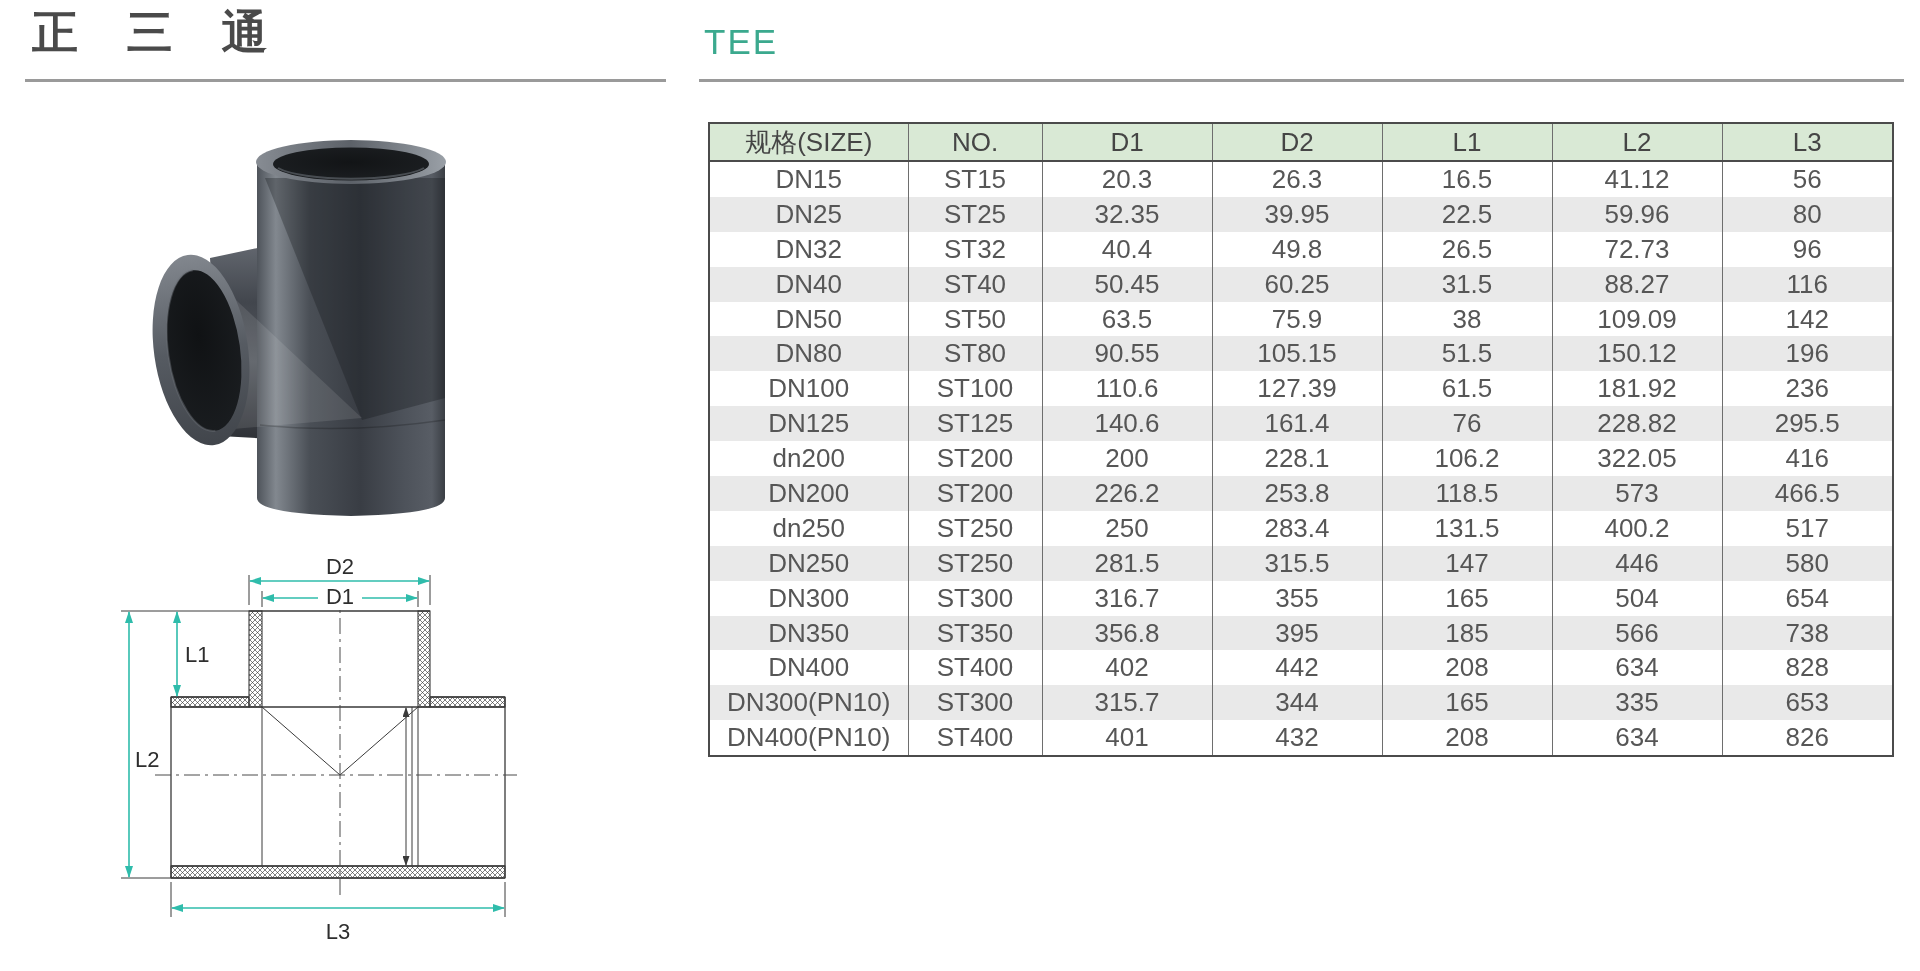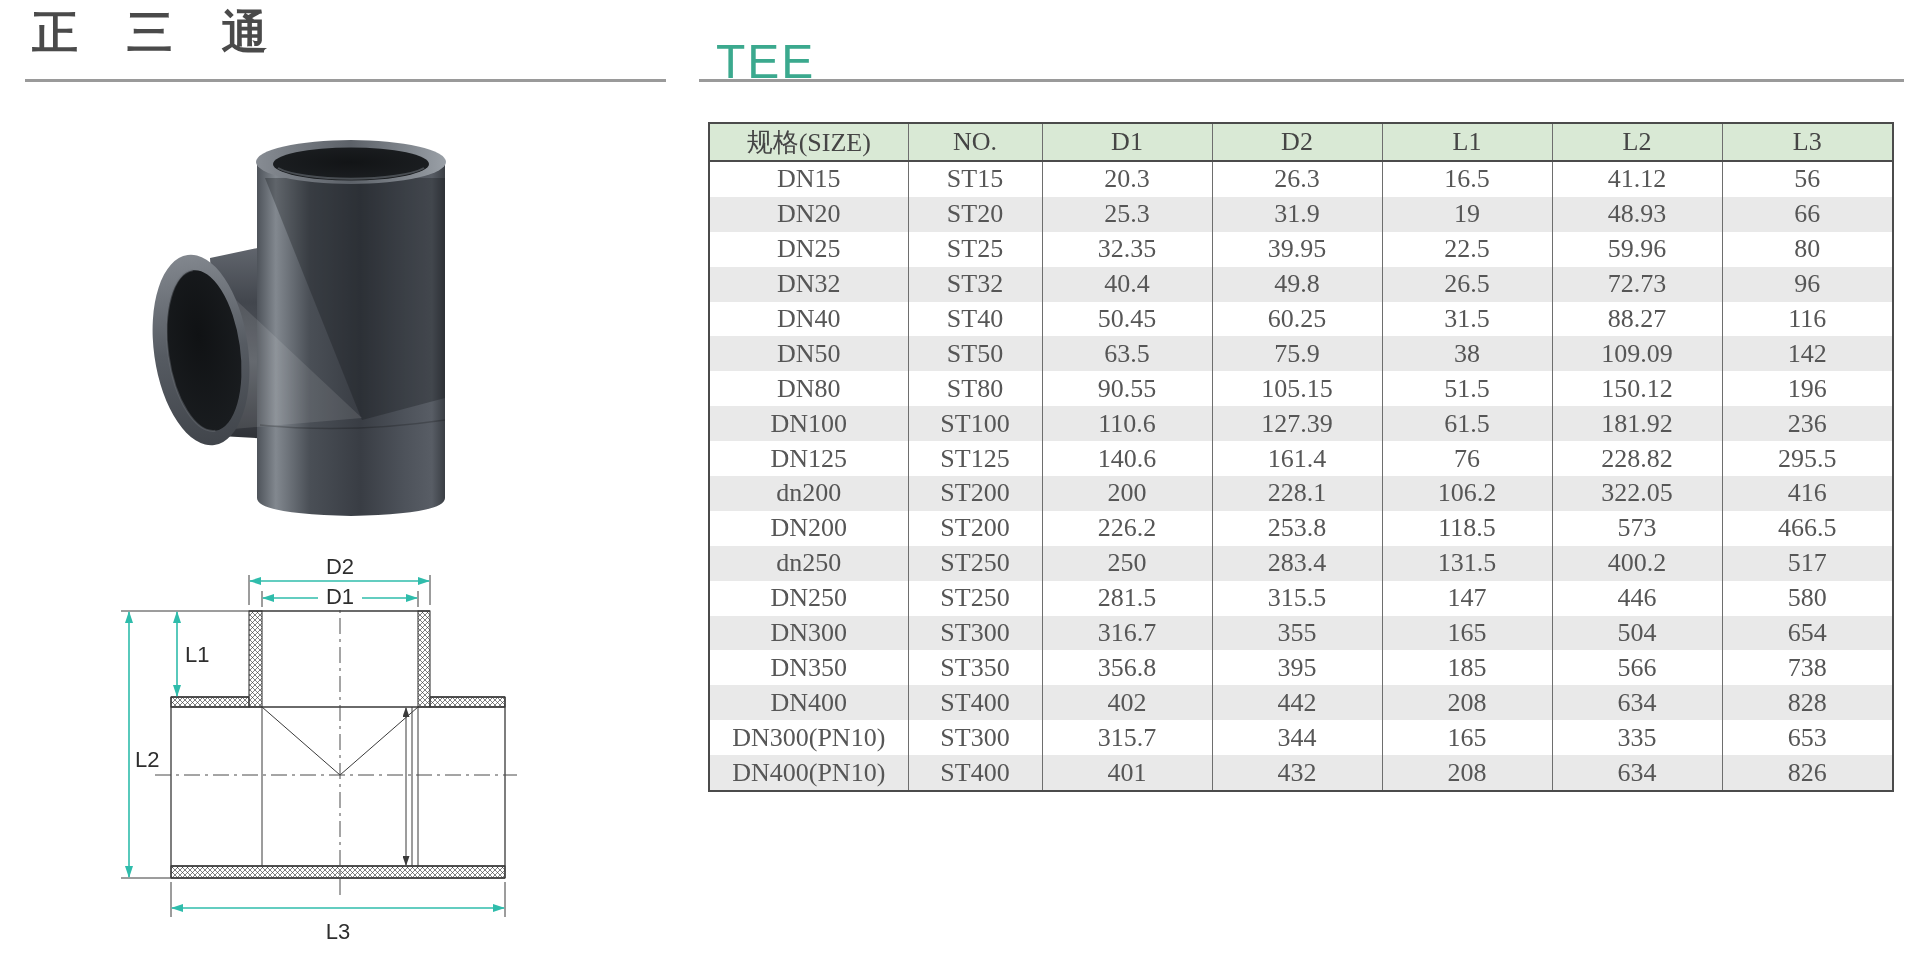--- a/index.html
+++ b/index.html
@@ -16,28 +16,28 @@
   }
   
   .title-cn{
     position:absolute;left:32px;top:2px;margin:0;
     font-size:46px;font-weight:600;color:#4a4a4a;letter-spacing:18px;
   }
   .rule{position:absolute;top:79px;height:3px;background:#9a9a9a;}
   .rule-left{left:25px;width:641px;}
   .rule-right{left:699px;width:1205px;}
   .title-en{
-    position:absolute;left:700px;top:18px;margin:16px;
-    font-size:48px;font-weight:500;color:var(--accent);letter-spacing:2px;
+    position:absolute;left:700px;top:18px;margin:4px;
+    font-size:35px;font-weight:500;color:var(--accent);letter-spacing:2px;
   }
   
   .photo-wrap{position:absolute;left:110px;top:80px;width:500px;height:440px;}
   .drawing-wrap{position:absolute;left:75px;top:555px;width:545px;height:400px;}
   
-  .spec-table-wrap{position:absolute;left:708px;top:122px;font-family:Liberation Serif, serif;}
+  .spec-table-wrap{position:absolute;left:708px;top:122px;}
   table.spec{
     border-collapse:collapse;table-layout:fixed;width:1184px;
     border:2px solid #4b4b4b;
   }
   table.spec th, table.spec td{
     border-left:1px solid #6e6e6e;border-right:1px solid #6e6e6e;
     text-align:center;vertical-align:middle;padding:0;
     font-size:26px;color:#565656;
   }
   table.spec thead th{
@@ -206,29 +206,20 @@
   <tr>
     <td>DN15</td>
     <td>ST15</td>
     <td>20.3</td>
     <td>26.3</td>
     <td>16.5</td>
     <td>41.12</td>
     <td>56</td>
   </tr>
 
-  <tr>
-    <td>DN20</td>
-    <td>ST20</td>
-    <td>25.3</td>
-    <td>31.9</td>
-    <td>19</td>
-    <td>48.93</td>
-    <td>66</td>
-  </tr>
 
   <tr>
     <td>DN25</td>
     <td>ST25</td>
     <td>32.35</td>
     <td>39.95</td>
     <td>22.5</td>
     <td>59.96</td>
     <td>80</td>
   </tr>

